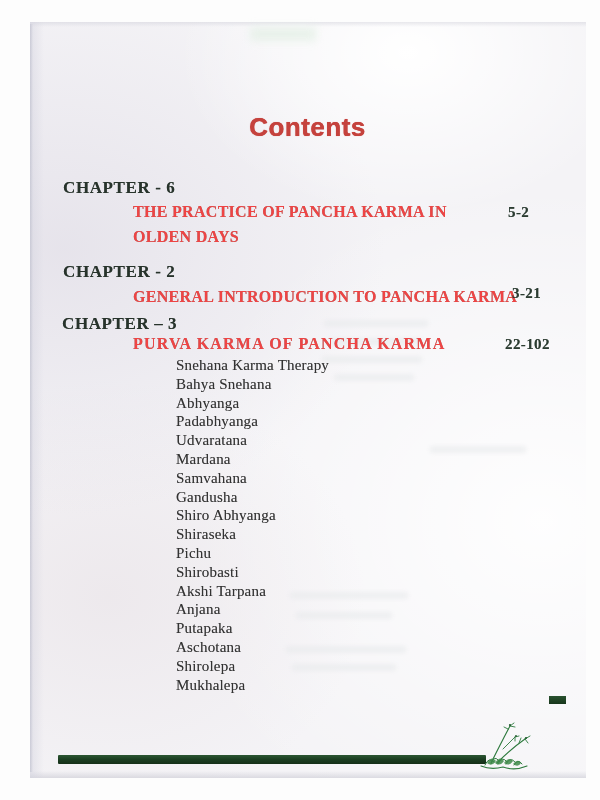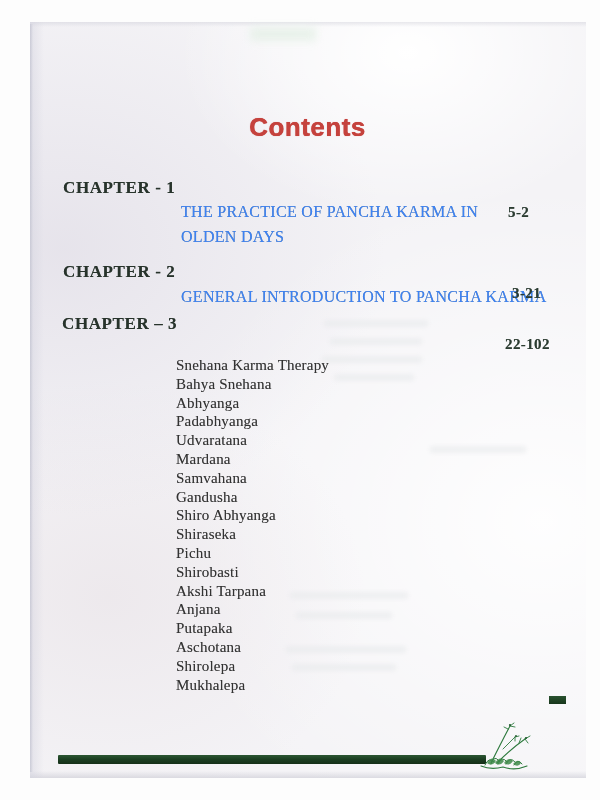--- a/index.html
+++ b/index.html
@@ -46,22 +46,22 @@
     font-weight: bold; font-size: 26px; letter-spacing: 0.5px;
     color: #c5423d;
     text-shadow: 0.4px 0 0 #c5423d, 0 0 1px rgba(197,66,61,0.45);
   }
 
   .chap-label {
     font-weight: bold; font-size: 17px; letter-spacing: 0.6px;
     color: #27332b; text-shadow: 0 0 0.6px rgba(35,48,40,0.55);
   }
   .chap-line {
-    font-weight: normal; font-size: 16px; letter-spacing: 0.3px;
-    color: #3b82f6; text-shadow: 0 0 0.6px rgba(35,48,40,0.5); margin-left: 48px;
+    font-weight: bold; font-size: 16px; letter-spacing: 0.3px;
+    color: #ef4444; text-shadow: 0 0 0.6px rgba(35,48,40,0.5);
   }
   .wide { letter-spacing: 1.2px; }
   .pages {
     font-weight: bold; font-size: 15px; letter-spacing: 0.4px;
     color: #2b3c31; text-shadow: 0 0 0.6px rgba(35,48,40,0.5);
   }
 
   .subitems {
     left: 176px; top: 356px;
     margin: 0; padding: 0; list-style: none;
@@ -103,30 +103,31 @@
   <div class="bleed" style="left:322px; top:356px; width:100px; height:7px;"></div>
   <div class="bleed" style="left:334px; top:374px; width:80px;  height:7px;"></div>
   <div class="bleed" style="left:430px; top:446px; width:96px;  height:7px;"></div>
   <div class="bleed" style="left:290px; top:592px; width:118px; height:7px;"></div>
   <div class="bleed" style="left:296px; top:612px; width:96px;  height:7px;"></div>
   <div class="bleed" style="left:286px; top:646px; width:120px; height:7px;"></div>
   <div class="bleed" style="left:292px; top:664px; width:104px; height:7px;"></div>
 
   <div class="abs doc-title">Contents</div>
 
-  <div class="abs chap-label" style="left:63px; top:178px;">CHAPTER - 1</div>
+  <div class="abs chap-label" style="left:63px; top:178px;">CHAPTER - 6</div>
   <div class="abs chap-line" style="left:133px; top:203px;">THE PRACTICE OF PANCHA KARMA IN</div>
   <div class="abs pages" style="left:508px; top:204px;">5-2</div>
   <div class="abs chap-line" style="left:133px; top:228px;">OLDEN DAYS</div>
 
   <div class="abs chap-label" style="left:63px; top:262px;">CHAPTER - 2</div>
   <div class="abs chap-line" style="left:133px; top:288px;">GENERAL INTRODUCTION TO PANCHA KARMA</div>
   <div class="abs pages" style="left:512px; top:285px;">3-21</div>
 
   <div class="abs chap-label" style="left:62px; top:314px;">CHAPTER – 3</div>
+  <div class="abs chap-line wide" style="left:133px; top:335px;">PURVA KARMA OF PANCHA KARMA</div>
   <div class="abs pages" style="left:505px; top:336px;">22-102</div>
 
   <ul class="abs subitems">
       <li>Snehana Karma Therapy</li>
       <li>Bahya Snehana</li>
       <li>Abhyanga</li>
       <li>Padabhyanga</li>
       <li>Udvaratana</li>
       <li>Mardana</li>
       <li>Samvahana</li>

